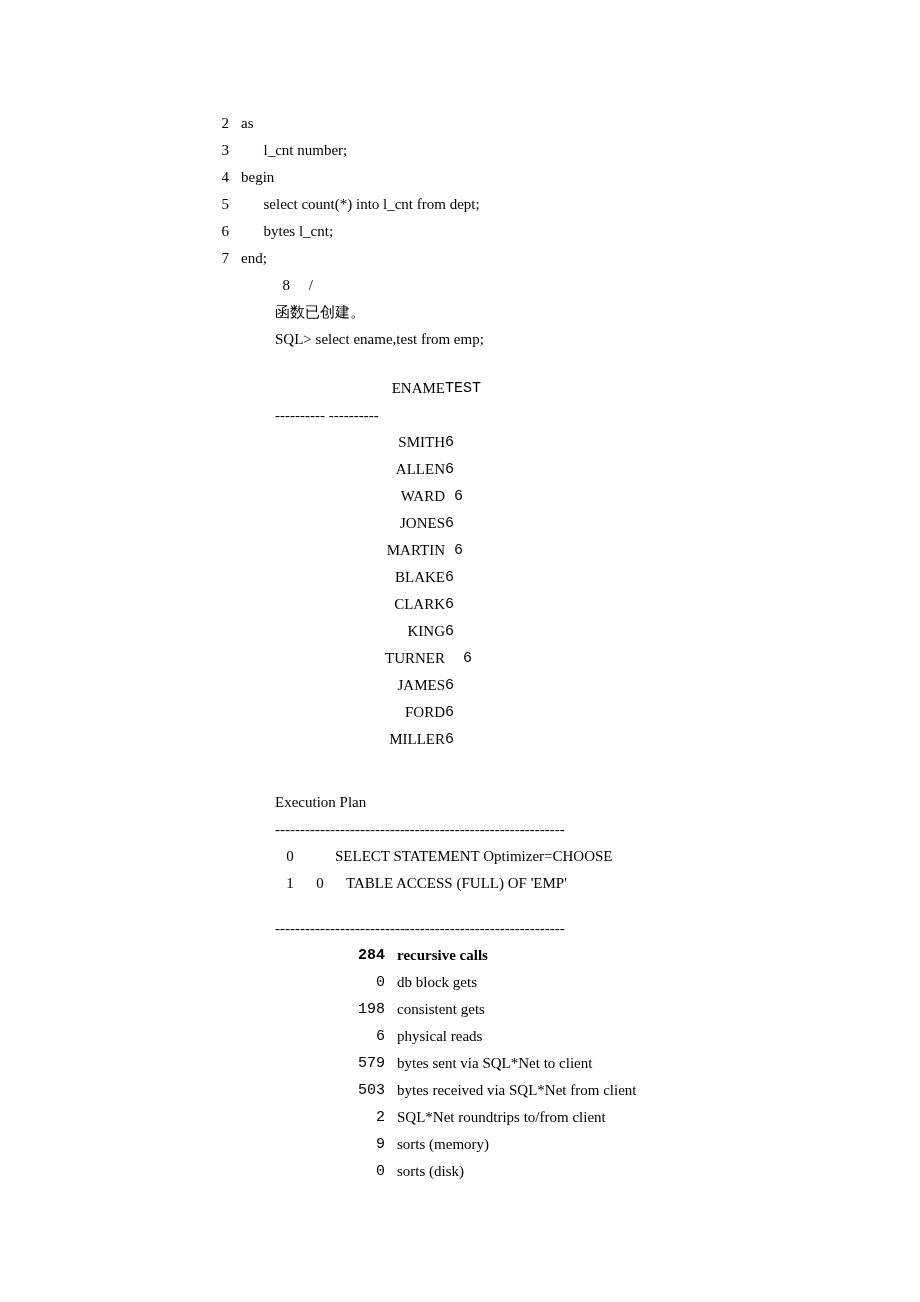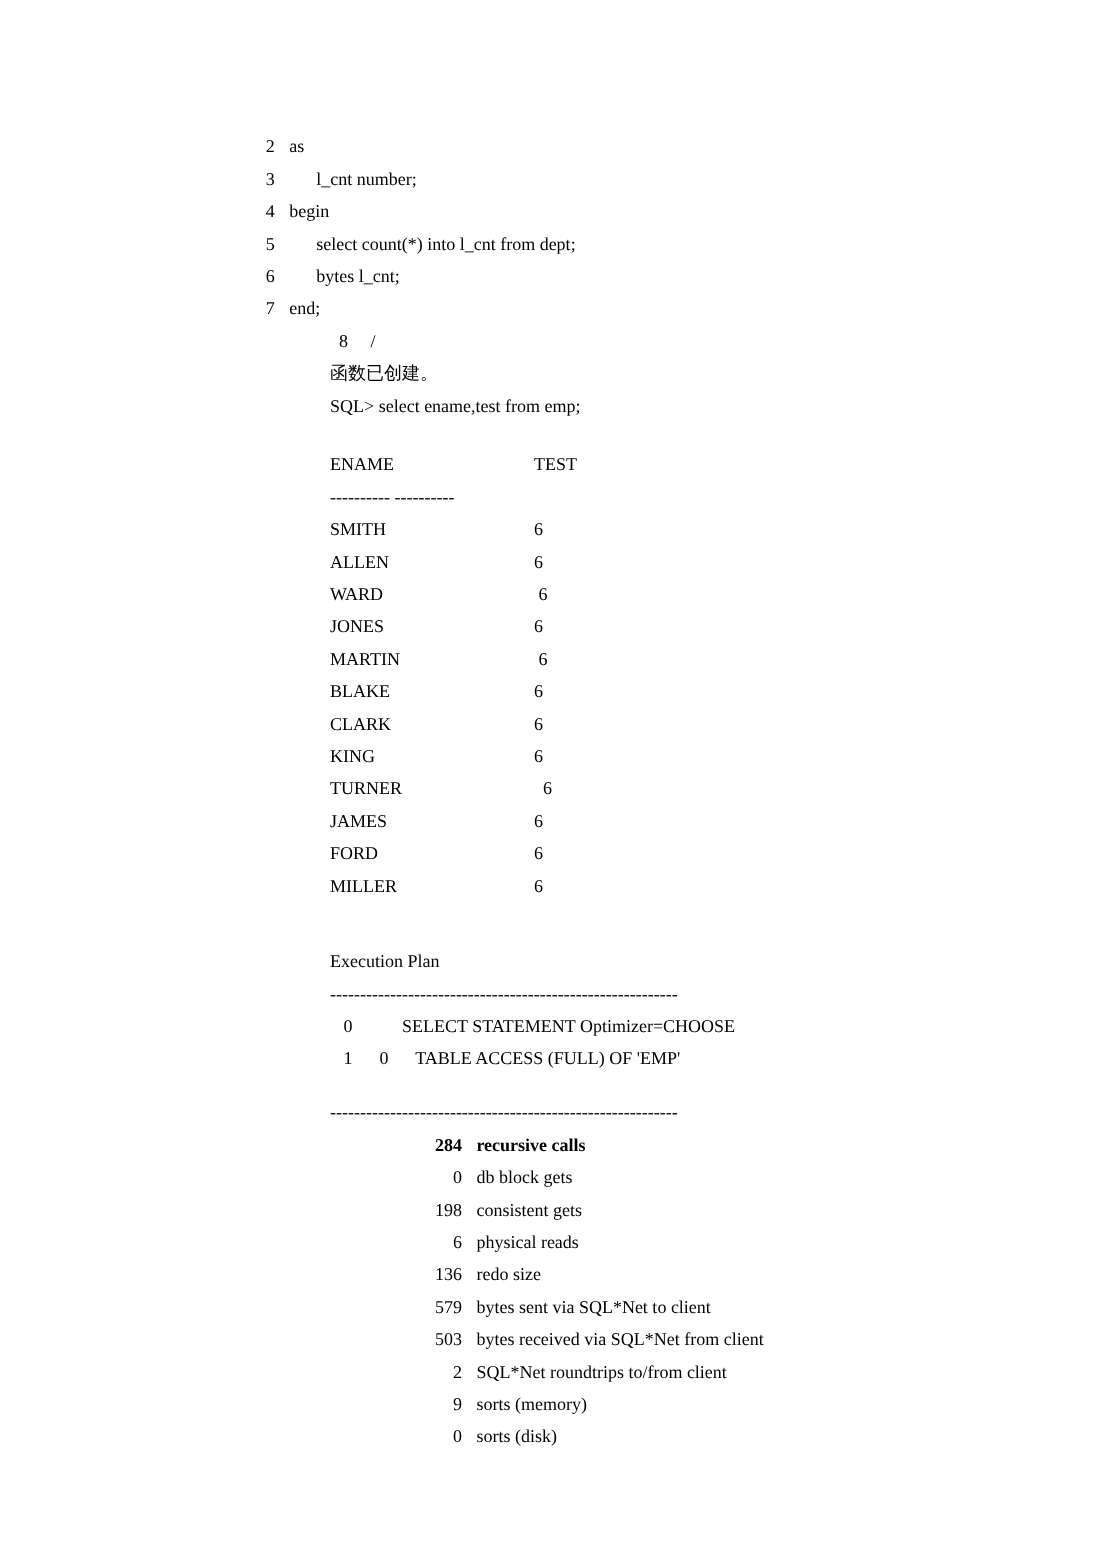--- a/index.html
+++ b/index.html
@@ -38,31 +38,34 @@
     white-space: pre;
   }
   .tbl {
     margin-top: 4px;
   }
   .tblrow {
     display: flex;
   }
   .ename {
     width: 170px;
+    text-align: right;
   }
   .testv {
     text-align: left;
+    font-family: Liberation Mono, monospace;
   }
   .stat {
     display: flex;
   }
   .statnum {
     width: 110px;
     text-align: right;
     margin-right: 12px;
+    font-family: Liberation Mono, monospace;
   }
   .statlbl {
     text-align: right;
   }
   .bold {
     font-weight: bold;
   }
   .spacer-sm { height: 18px; }
 </style>
 </head>
@@ -185,24 +188,20 @@
       </div>
     <div class="stat">
         <span class="statnum">198</span>
         <span class="statlbl">consistent gets</span>
       </div>
     <div class="stat">
         <span class="statnum">6</span>
         <span class="statlbl">physical reads</span>
       </div>
     <div class="stat">
-        <span class="statnum">136</span>
-        <span class="statlbl">redo size</span>
-      </div>
-    <div class="stat">
         <span class="statnum">579</span>
         <span class="statlbl">bytes sent via SQL*Net to client</span>
       </div>
     <div class="stat">
         <span class="statnum">503</span>
         <span class="statlbl">bytes received via SQL*Net from client</span>
       </div>
     <div class="stat">
         <span class="statnum">2</span>
         <span class="statlbl">SQL*Net roundtrips to/from client</span>

